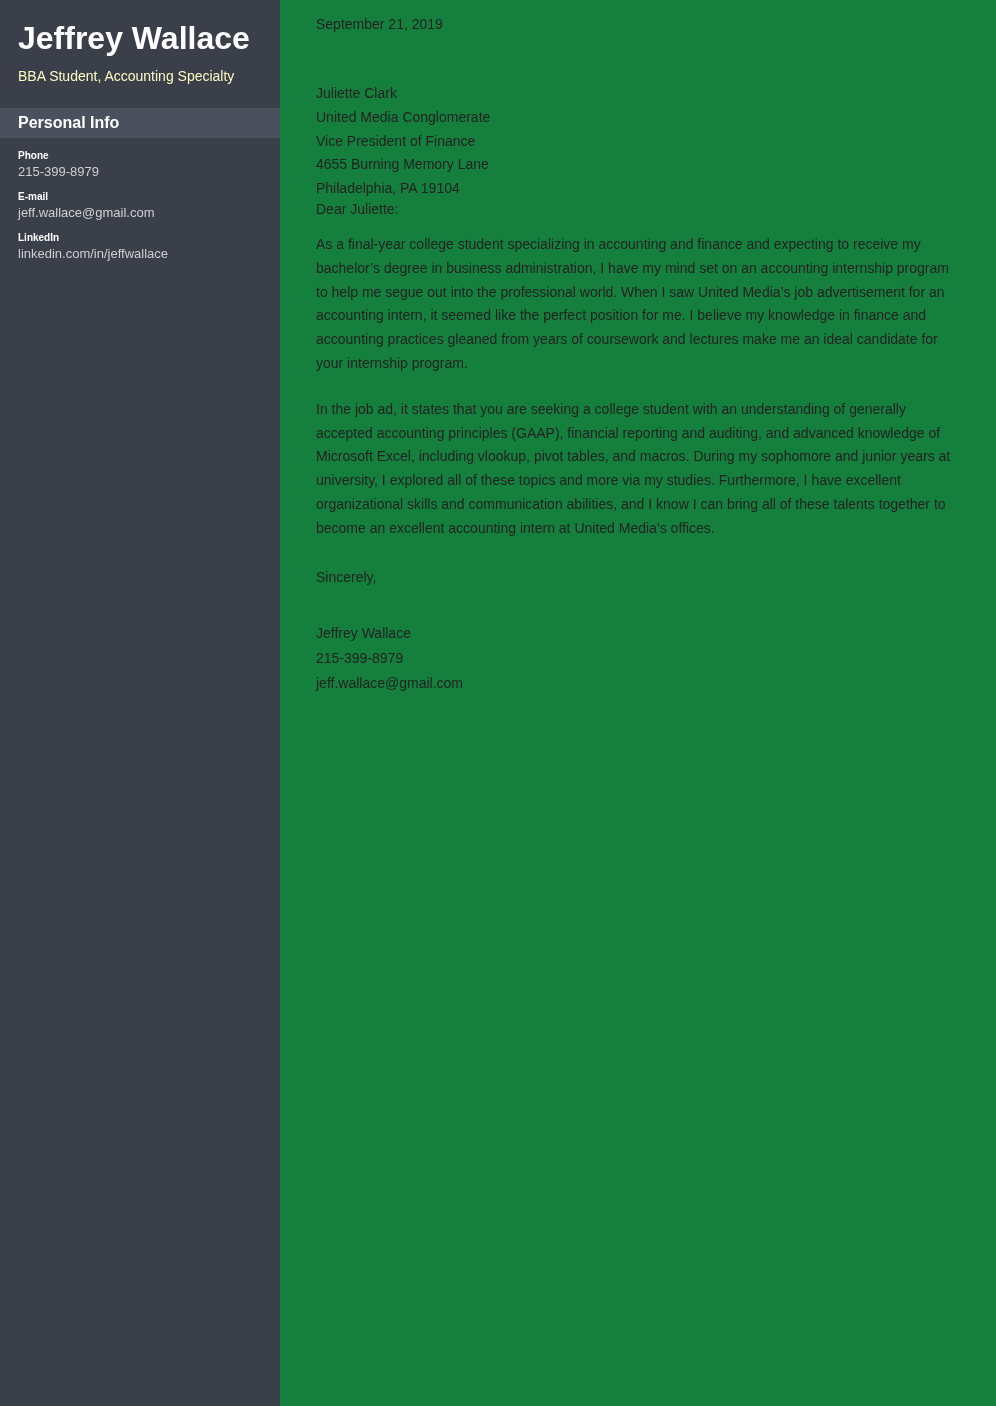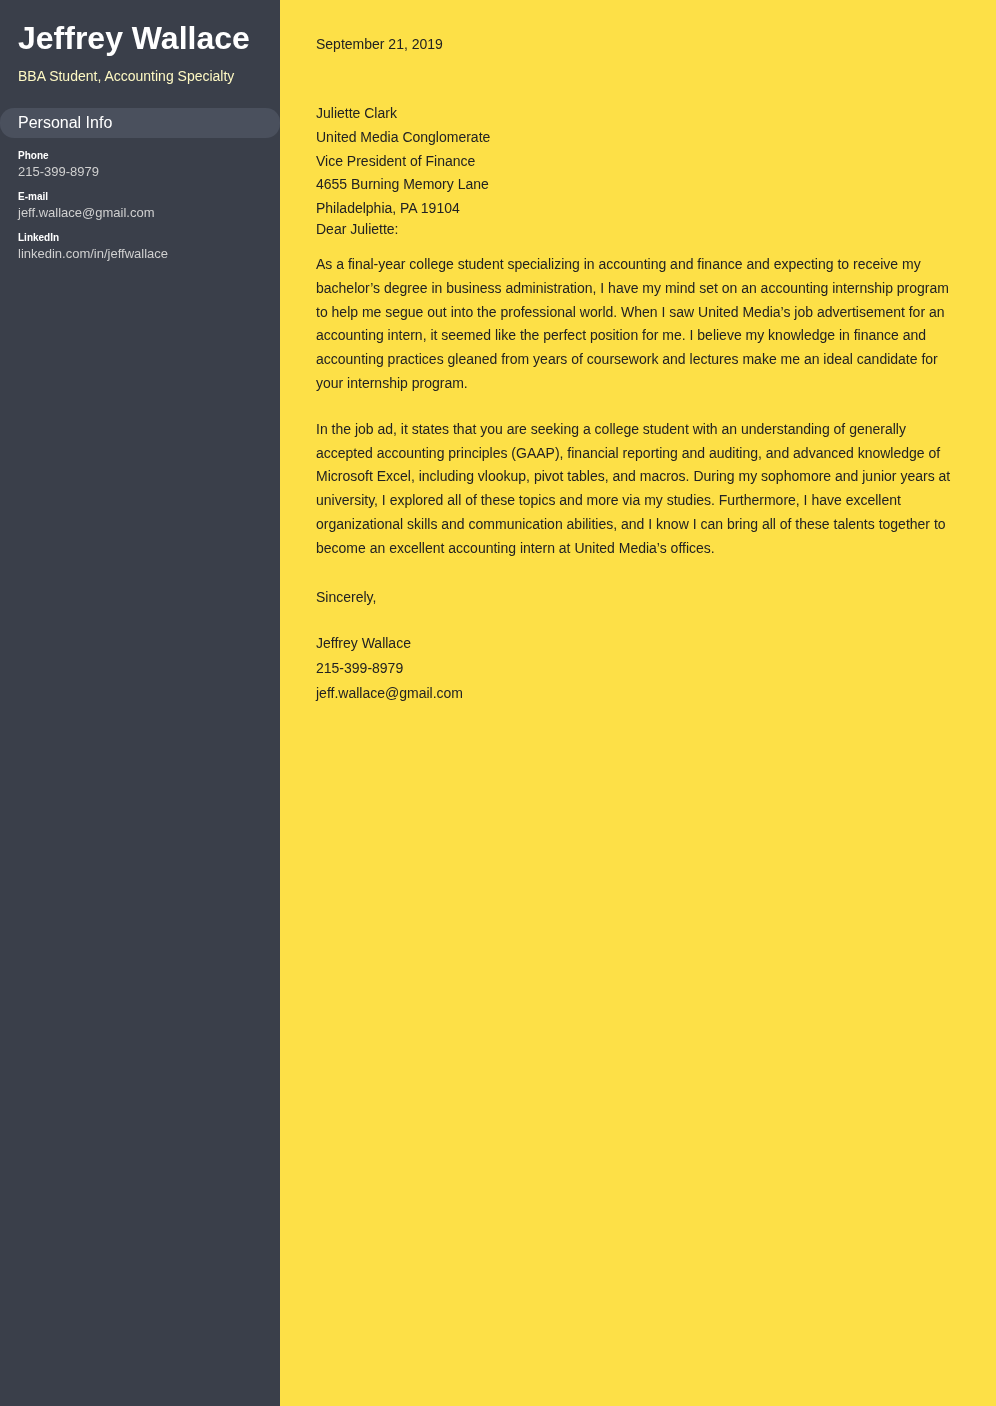--- a/index.html
+++ b/index.html
@@ -40,46 +40,45 @@
 
     .sidebar-title {
       font-size: 14px;
       color: #fef9c3;
       margin-bottom: 22px;
       line-height: 1.4;
     }
 
     .sidebar-section-header {
       font-size: 16px;
-      font-weight: normal;
+      font-weight: bold;
       background-color: #4a505d;
       padding: 6px 8px;
       margin-bottom: 8px;
       margin-left: -18px;
       margin-right: -18px;
       padding-left: 18px;
-      border-radius: 14px;
     }
 
     .sidebar-field-label {
       font-weight: bold;
       font-size: 10px;
       margin-bottom: 3px;
       margin-top: 12px;
     }
 
     .sidebar-field-value {
       font-size: 13px;
       color: #d0d0d0;
     }
 
     .main {
       flex: 1;
-      padding: 36px 36px;
-      background: #fde047;
+      padding: 16px 36px;
+      background: #15803d;
       color: #222;
     }
 
     .date {
       margin-bottom: 50px;
       font-size: 14px;
     }
 
     .recipient-block {
       line-height: 1.7;
@@ -93,21 +92,21 @@
 
     .body-paragraph {
       margin-bottom: 22px;
       font-size: 14px;
       line-height: 1.7;
       text-align: left;
     }
 
     .closing {
       margin-top: 28px;
-      margin-bottom: 26px;
+      margin-bottom: 36px;
       font-size: 14px;
     }
 
     .signature-block {
       font-size: 14px;
       line-height: 1.8;
     }
   </style>
 </head>
 <body>

